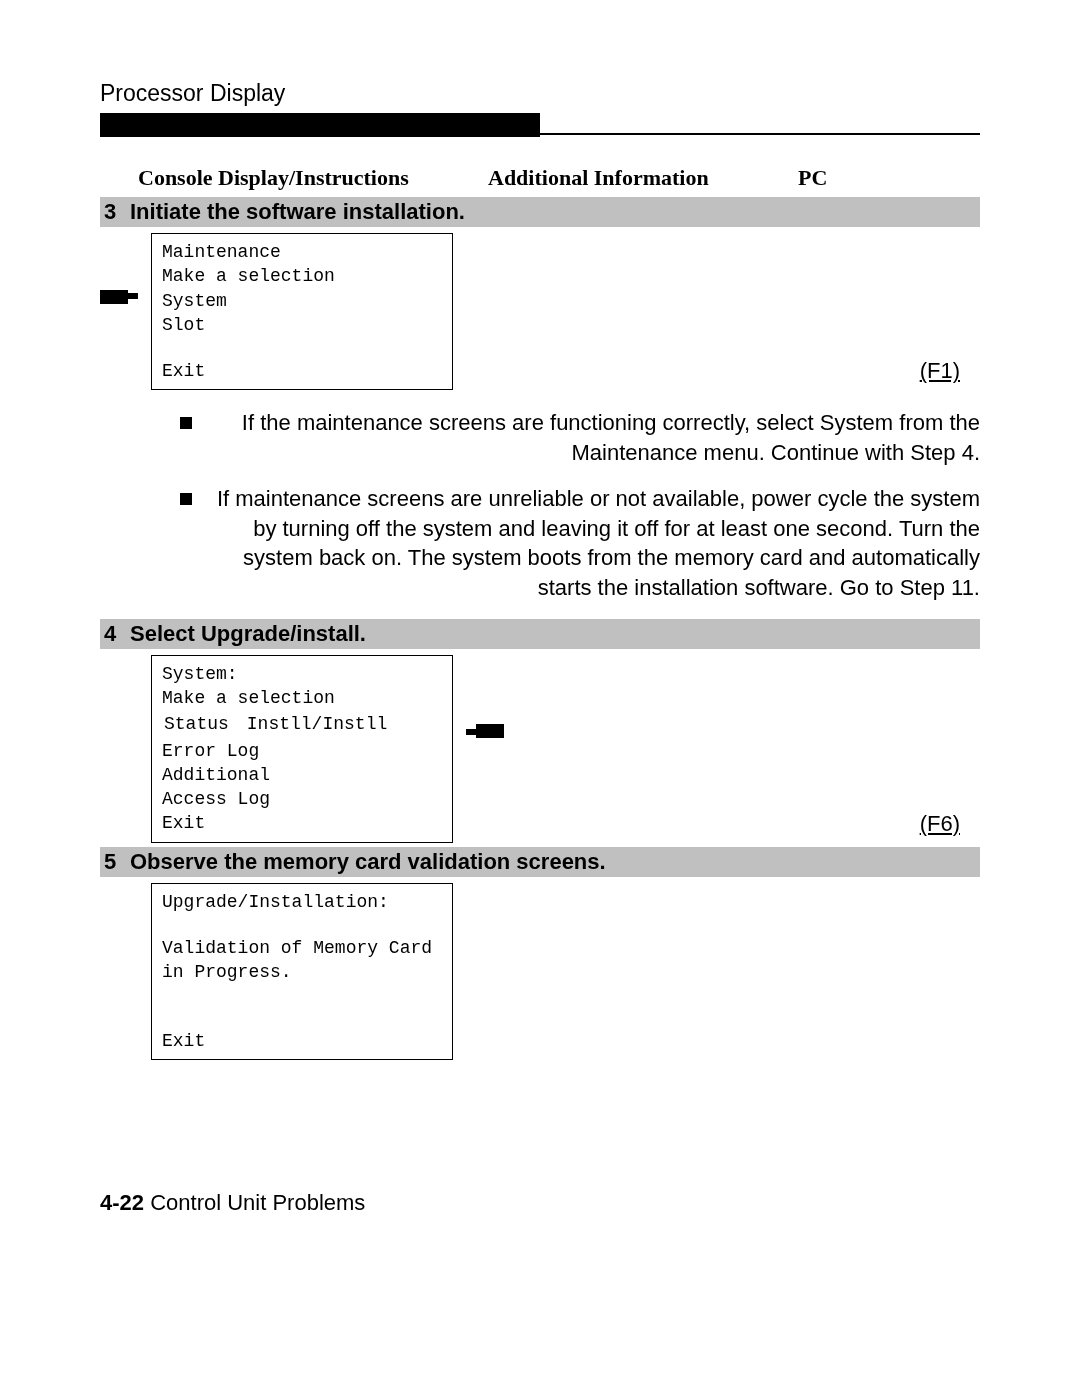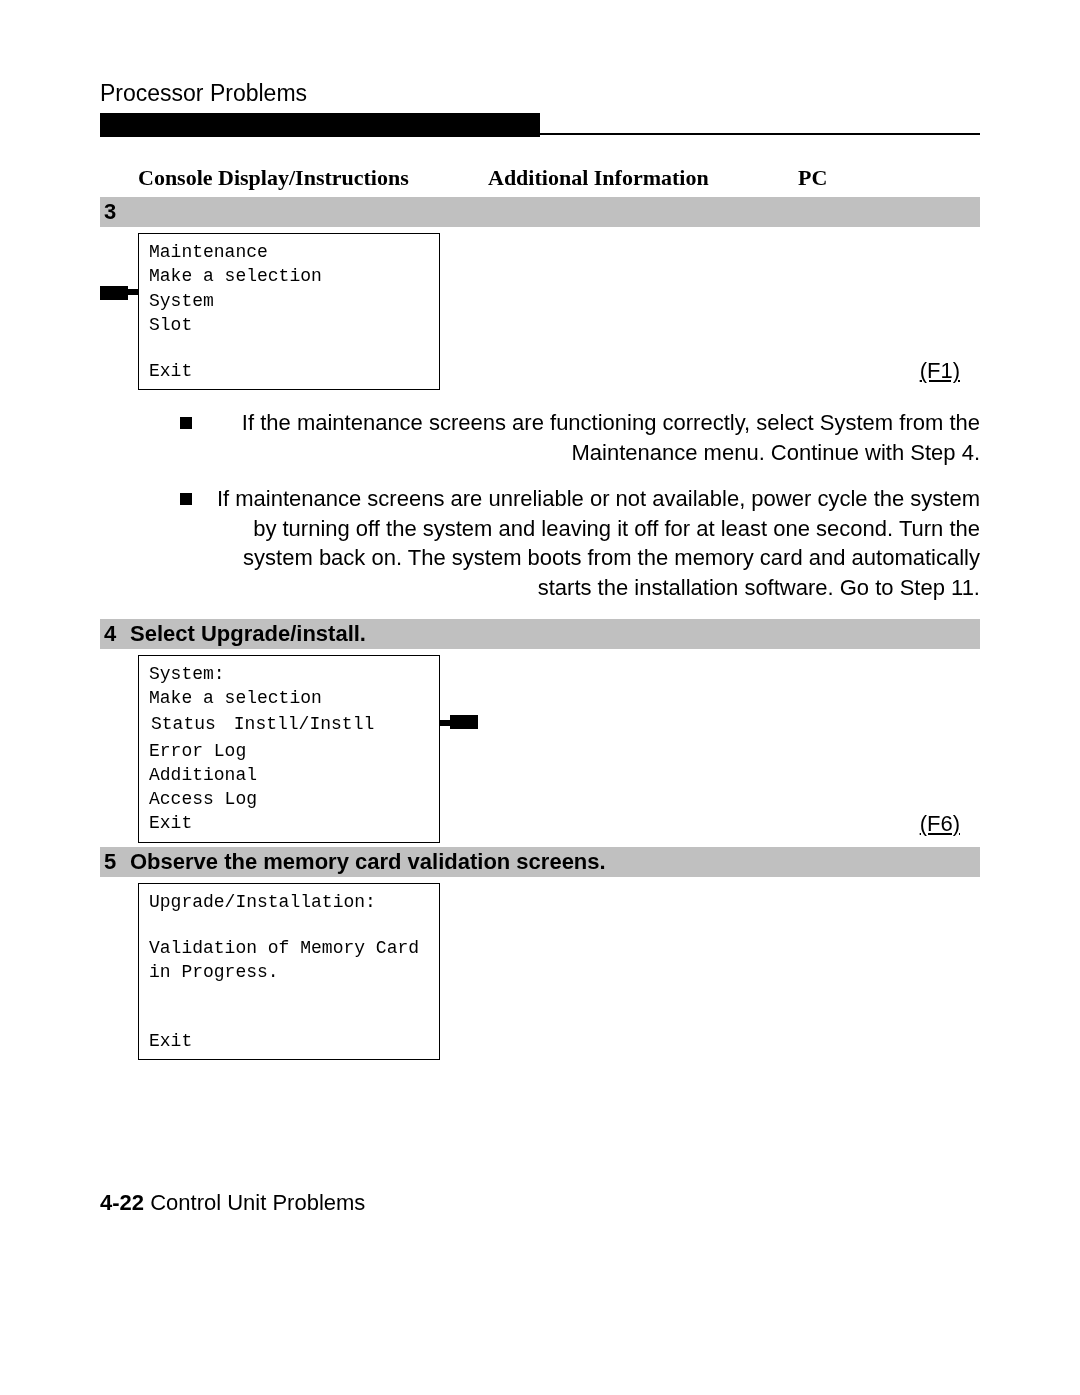--- a/index.html
+++ b/index.html
@@ -44,21 +44,22 @@
     font-weight: bold;
     padding: 2px 4px;
     margin: 4px 0 0 0;
     display: flex;
   }
   .step-num { width: 26px; }
   .step-text { }
   .console-area {
     display: flex;
     margin: 6px 0 0 0;
-    align-items: flex-start;
+    align-items: center;
+    gap: 13px;
   }
   .pointer-left {
     width: 38px;
     display: flex;
     align-items: center;
     height: 150px;
     position: relative;
   }
   .pointer-left .bar {
     position: absolute;
@@ -139,32 +140,33 @@
     margin-top: 130px;
     font-size: 22px;
   }
   .footer .bold { font-weight: bold; }
 </style>
 </head>
 <body>
 
 <div class="page">
 
-  <div class="header-title">Processor Problems</div>
+  <div class="header-title">Processor Display</div>
   <div class="header-bar"></div>
   <hr class="header-rule">
 
   <div class="columns-row">
     <div class="col-console">Console Display/Instructions</div>
     <div class="col-additional">Additional Information</div>
     <div class="col-pc">PC</div>
   </div>
 
   <div class="step-bar">
     <span class="step-num">3</span>
+    <span class="step-text">Initiate the software installation.</span>
   </div>
 
   <div class="console-area">
     <div class="pointer-left">
       <div class="bar"></div>
         <div class="stem"></div>
     </div>
     <div class="console-box">
       <div>Maintenance</div>
       <div>Make a selection</div>

